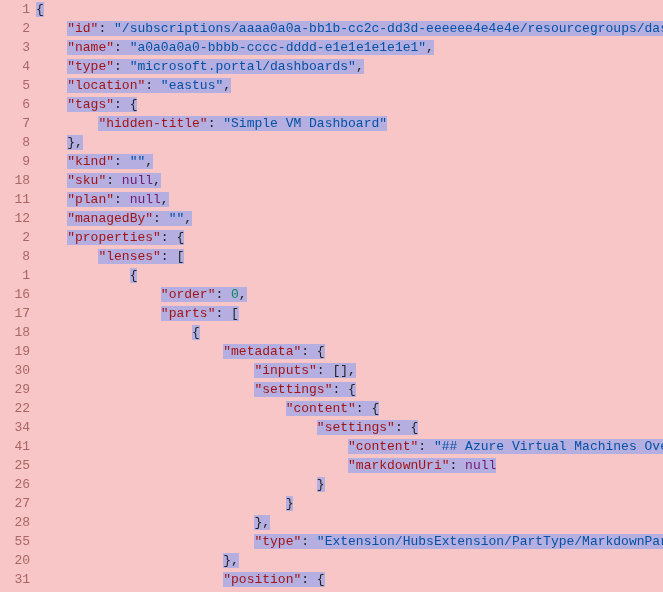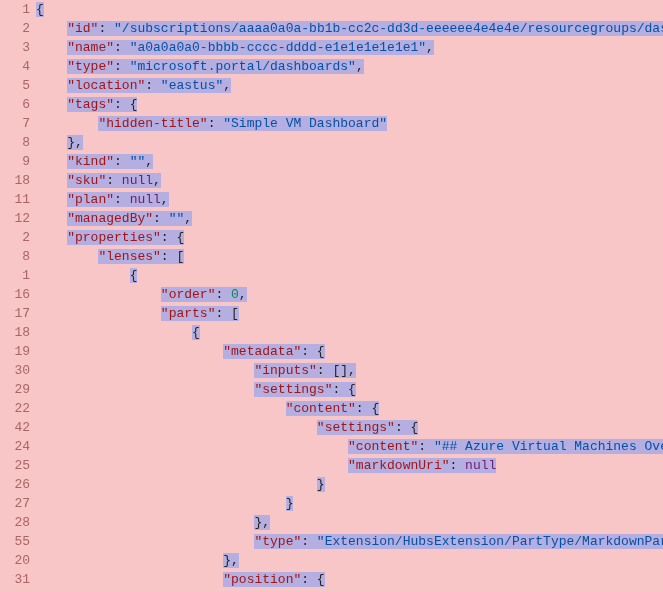--- a/index.html
+++ b/index.html
@@ -77,22 +77,22 @@
       <div>2</div>
       <div>8</div>
       <div>1</div>
       <div>16</div>
       <div>17</div>
       <div>18</div>
       <div>19</div>
       <div>30</div>
       <div>29</div>
       <div>22</div>
-      <div>42</div>
-      <div>24</div>
+      <div>34</div>
+      <div>41</div>
       <div>25</div>
       <div>26</div>
       <div>27</div>
       <div>28</div>
       <div>55</div>
       <div>20</div>
       <div>31</div>
     </div>
   <div class="code"><div class="line"><span class="pln"></span><span class="hl"><span class="pun">{</span></span></div><div class="line"><span class="pln">    </span><span class="hl"><span class="key">"id"</span><span class="pun">: </span><span class="str">"/subscriptions/aaaa0a0a-bb1b-cc2c-dd3d-eeeeee4e4e4e/resourcegroups/dash</span></span></div><div class="line"><span class="pln">    </span><span class="hl"><span class="key">"name"</span><span class="pun">: </span><span class="str">"a0a0a0a0-bbbb-cccc-dddd-e1e1e1e1e1e1"</span><span class="pun">,</span></span></div><div class="line"><span class="pln">    </span><span class="hl"><span class="key">"type"</span><span class="pun">: </span><span class="str">"microsoft.portal/dashboards"</span><span class="pun">,</span></span></div><div class="line"><span class="pln">    </span><span class="hl"><span class="key">"location"</span><span class="pun">: </span><span class="str">"eastus"</span><span class="pun">,</span></span></div><div class="line"><span class="pln">    </span><span class="hl"><span class="key">"tags"</span><span class="pun">: {</span></span></div><div class="line"><span class="pln">        </span><span class="hl"><span class="key">"hidden-title"</span><span class="pun">: </span><span class="str">"Simple VM Dashboard"</span></span></div><div class="line"><span class="pln">    </span><span class="hl"><span class="pun">},</span></span></div><div class="line"><span class="pln">    </span><span class="hl"><span class="key">"kind"</span><span class="pun">: </span><span class="str">""</span><span class="pun">,</span></span></div><div class="line"><span class="pln">    </span><span class="hl"><span class="key">"sku"</span><span class="pun">: </span><span class="nul">null</span><span class="pun">,</span></span></div><div class="line"><span class="pln">    </span><span class="hl"><span class="key">"plan"</span><span class="pun">: </span><span class="nul">null</span><span class="pun">,</span></span></div><div class="line"><span class="pln">    </span><span class="hl"><span class="key">"managedBy"</span><span class="pun">: </span><span class="str">""</span><span class="pun">,</span></span></div><div class="line"><span class="pln">    </span><span class="hl"><span class="key">"properties"</span><span class="pun">: {</span></span></div><div class="line"><span class="pln">        </span><span class="hl"><span class="key">"lenses"</span><span class="pun">: [</span></span></div><div class="line"><span class="pln">            </span><span class="hl"><span class="pun">{</span></span></div><div class="line"><span class="pln">                </span><span class="hl"><span class="key">"order"</span><span class="pun">: </span><span class="num">0</span><span class="pun">,</span></span></div><div class="line"><span class="pln">                </span><span class="hl"><span class="key">"parts"</span><span class="pun">: [</span></span></div><div class="line"><span class="pln">                    </span><span class="hl"><span class="pun">{</span></span></div><div class="line"><span class="pln">                        </span><span class="hl"><span class="key">"metadata"</span><span class="pun">: {</span></span></div><div class="line"><span class="pln">                            </span><span class="hl"><span class="key">"inputs"</span><span class="pun">: [],</span></span></div><div class="line"><span class="pln">                            </span><span class="hl"><span class="key">"settings"</span><span class="pun">: {</span></span></div><div class="line"><span class="pln">                                </span><span class="hl"><span class="key">"content"</span><span class="pun">: {</span></span></div><div class="line"><span class="pln">                                    </span><span class="hl"><span class="key">"settings"</span><span class="pun">: {</span></span></div><div class="line"><span class="pln">                                        </span><span class="hl"><span class="key">"content"</span><span class="pun">: </span><span class="str">"## Azure Virtual Machines Over</span></span></div><div class="line"><span class="pln">                                        </span><span class="hl"><span class="key">"markdownUri"</span><span class="pun">: </span><span class="nul">null</span></span></div><div class="line"><span class="pln">                                    </span><span class="hl"><span class="pun">}</span></span></div><div class="line"><span class="pln">                                </span><span class="hl"><span class="pun">}</span></span></div><div class="line"><span class="pln">                            </span><span class="hl"><span class="pun">},</span></span></div><div class="line"><span class="pln">                            </span><span class="hl"><span class="key">"type"</span><span class="pun">: </span><span class="str">"Extension/HubsExtension/PartType/MarkdownPart</span></span></div><div class="line"><span class="pln">                        </span><span class="hl"><span class="pun">},</span></span></div><div class="line"><span class="pln">                        </span><span class="hl"><span class="key">"position"</span><span class="pun">: {</span></span></div></div>
 </div>

